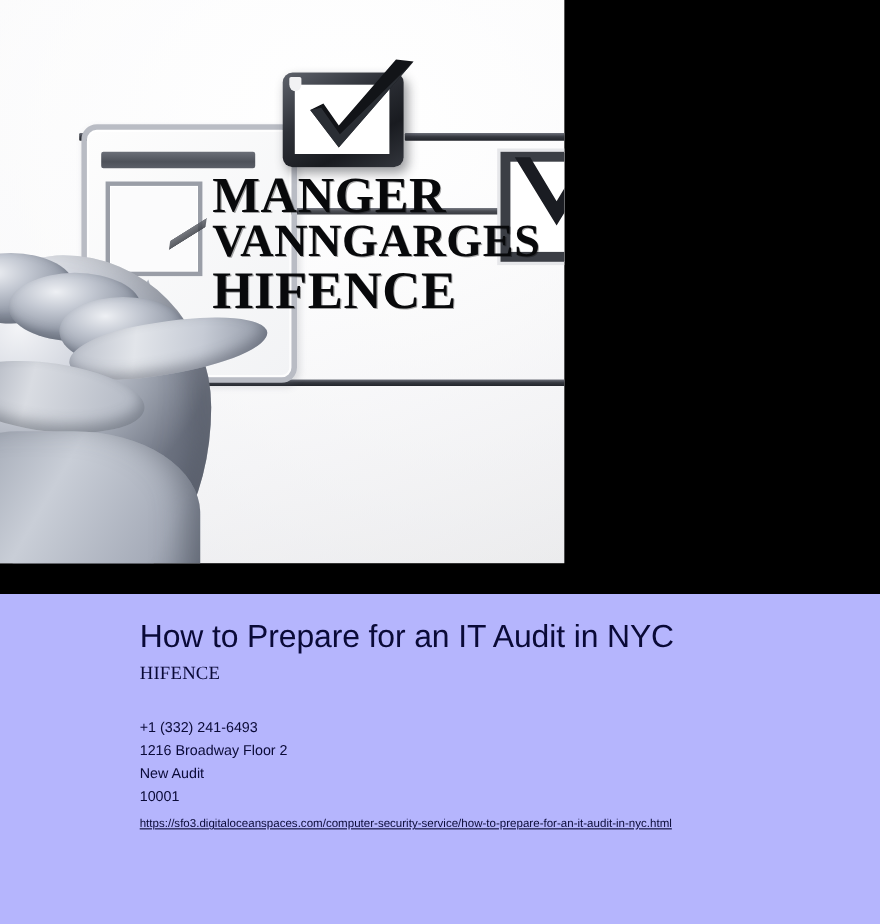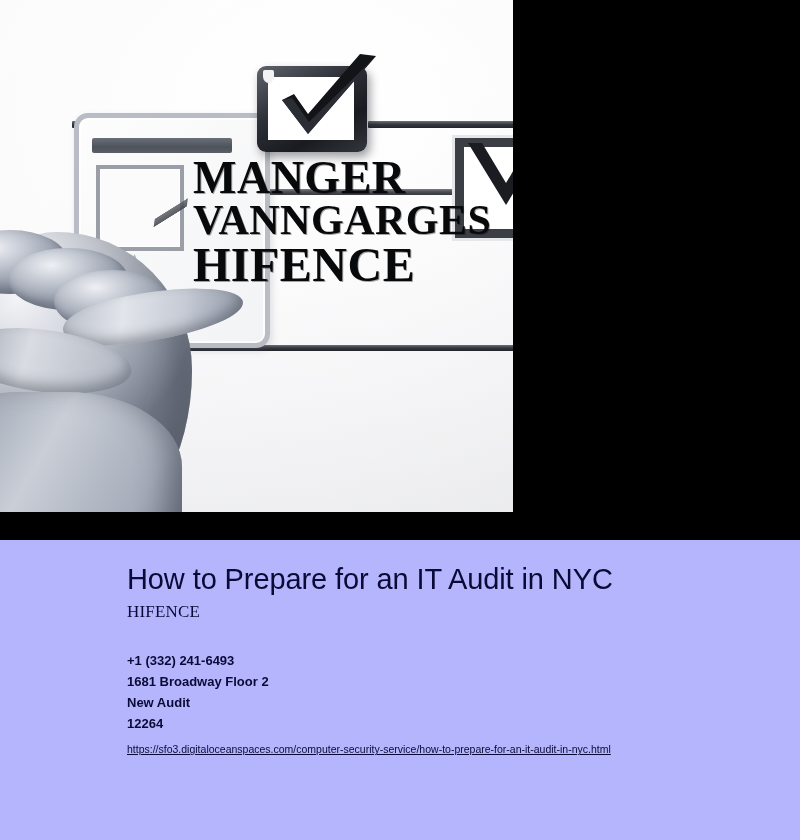--- a/index.html
+++ b/index.html
@@ -284,21 +284,20 @@
   .brand-name {
     font-size: 17px;
     font-weight: 400;
     color: #0a0a37;
     margin: 6px 0 0 0;
     letter-spacing: 0.2px;
     font-family: Liberation Serif, serif;
   }
   .contact-block {
     margin-top: 28px;
-    font-weight: bold;
   }
   .contact-line {
     font-size: 13px;
     color: #0a0a37;
     line-height: 1.62;
   }
   .source-url {
     margin-top: 9px;
     font-size: 10.5px;
     color: #0a0a37;
@@ -363,21 +362,21 @@
 
 <div class="meta-panel">
   <div class="meta-inner">
 
     <h1 class="page-title">How to Prepare for an IT Audit in NYC</h1>
 
     <div class="brand-name">HIFENCE</div>
 
     <div class="contact-block">
       <div class="contact-line">+1 (332) 241-6493</div>
-      <div class="contact-line">1681 Broadway Floor 2</div>
+      <div class="contact-line">1216 Broadway Floor 2</div>
       <div class="contact-line">New Audit</div>
-      <div class="contact-line">12264</div>
+      <div class="contact-line">10001</div>
     </div>
 
     <div class="source-url">https://sfo3.digitaloceanspaces.com/computer-security-service/how-to-prepare-for-an-it-audit-in-nyc.html</div>
 
   </div>
 </div>
 
 </body></html>

